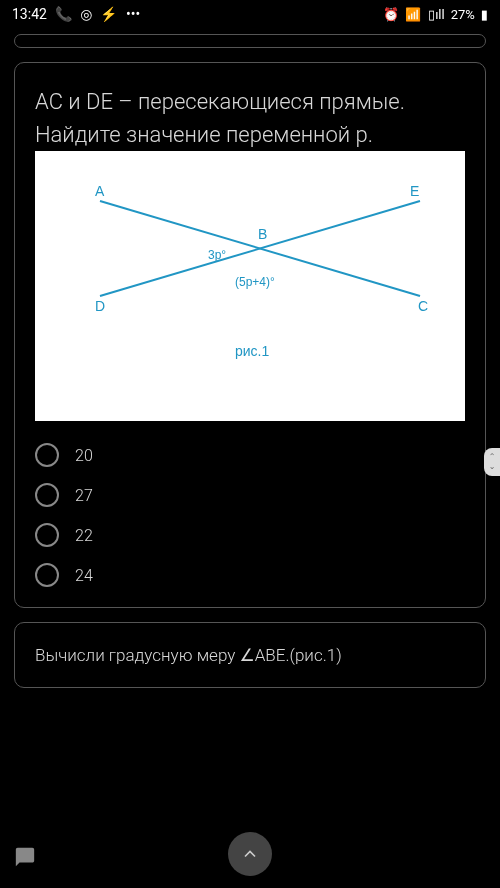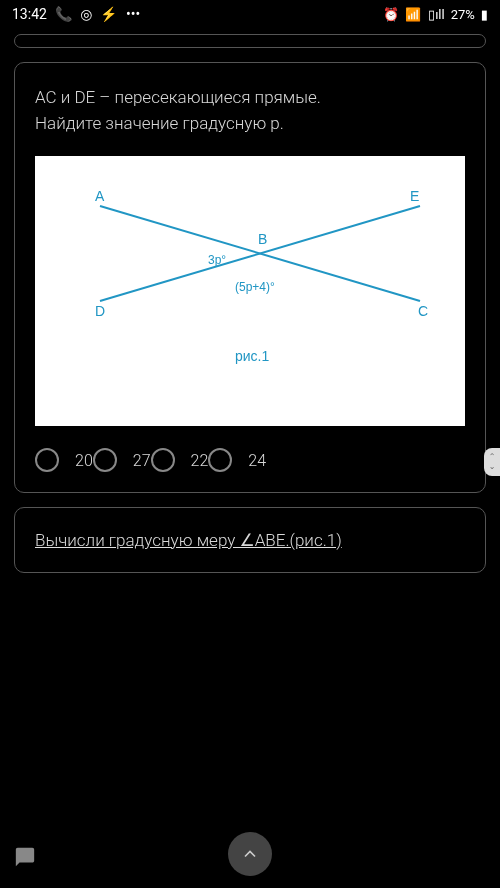--- a/index.html
+++ b/index.html
@@ -46,24 +46,23 @@
       height: 14px;
       margin-bottom: 14px;
     }
     .question-card {
       border: 1px solid #555;
       border-radius: 10px;
       padding: 22px 20px 20px 20px;
       background: #000;
     }
     .question-text {
-      font-size: 17px;
+      font-size: 22px;
       line-height: 1.5;
       color: #d8d8d8;
-      margin-bottom: 20px;
       font-weight: 300;
     }
     .diagram-box {
       background: #fff;
       width: 100%;
       height: 270px;
       position: relative;
       margin-bottom: 22px;
     }
     .diagram-svg {
@@ -79,22 +78,22 @@
       fill: #2196c4;
       font-size: 12px;
       font-family: sans-serif;
     }
     .diagram-line {
       stroke: #2196c4;
       stroke-width: 2;
     }
     .options {
       display: flex;
-      flex-direction: row;
-      gap: 0;
+      flex-direction: column;
+      gap: 16px;
     }
     .option {
       display: flex;
       align-items: center;
       gap: 16px;
       cursor: pointer;
     }
     .radio-circle {
       width: 24px;
       height: 24px;
@@ -106,21 +105,20 @@
       font-size: 16px;
       color: #d8d8d8;
       font-weight: 300;
     }
     .next-card {
       border: 1px solid #555;
       border-radius: 10px;
       padding: 22px 20px;
       margin-top: 14px;
       background: #000;
-      text-decoration: underline;
     }
     .next-text {
       font-size: 17px;
       color: #d8d8d8;
       font-weight: 300;
     }
     .scroll-handle {
       position: absolute;
       right: 0;
       top: 448px;
@@ -181,21 +179,21 @@
     <span>▮</span>
   </div>
 </div>
 
 <div class="content">
   <div class="card-top"></div>
 
   <div class="question-card">
     <div class="question-text">
       <span>АС и DE – пересекающиеся прямые.</span><br>
-      <span>Найдите значение градусную р.</span>
+      <span>Найдите значение переменной р.</span>
     </div>
 
     <div class="diagram-box">
       <svg class="diagram-svg" viewBox="0 0 420 270">
         <line class="diagram-line" x1="60" y1="50" x2="380" y2="145"></line>
         <line class="diagram-line" x1="60" y1="145" x2="380" y2="50"></line>
         <text class="diagram-label" x="55" y="45">A</text>
         <text class="diagram-label" x="370" y="45">E</text>
         <text class="diagram-label" x="218" y="88">B</text>
         <text class="diagram-label" x="55" y="160">D</text>

